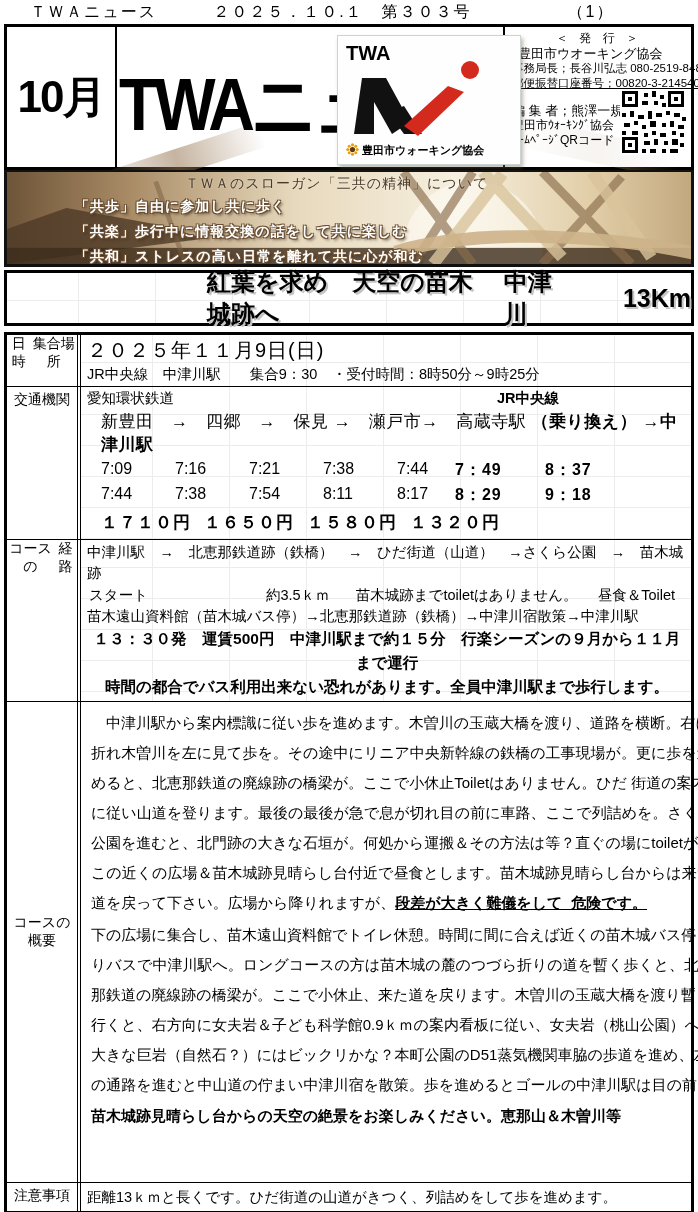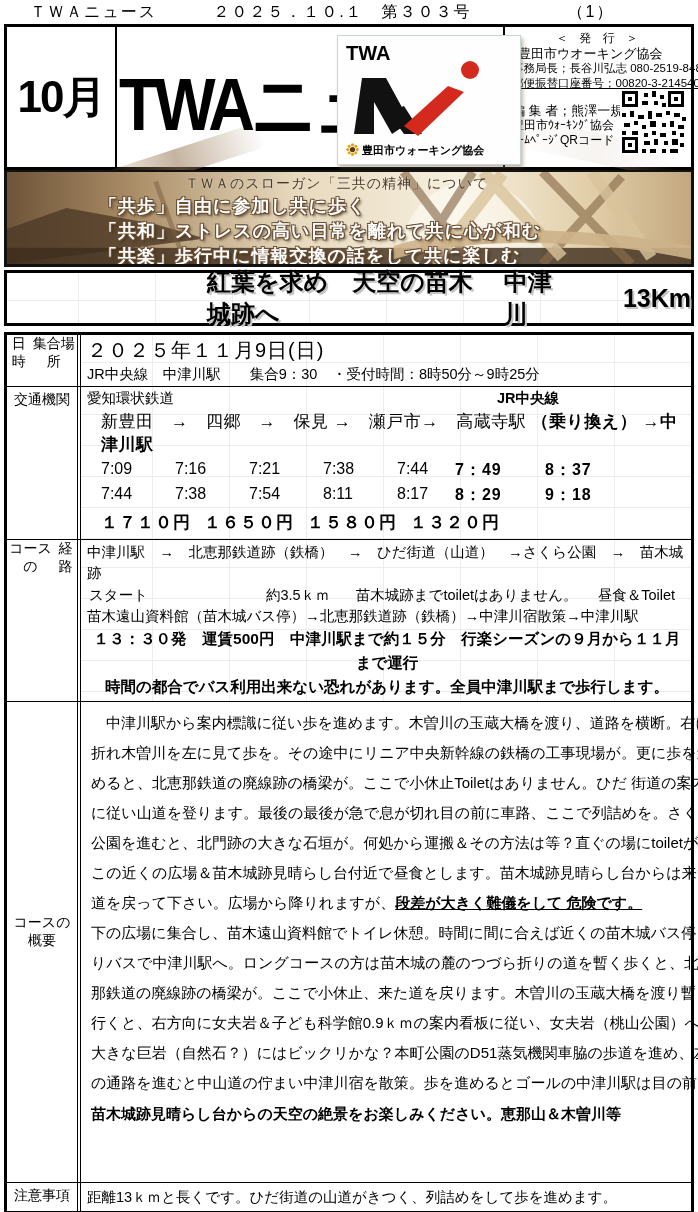--- a/index.html
+++ b/index.html
@@ -33,21 +33,21 @@
   .pub-editor { margin-top:12px; font-size:13px; }
   .pub-editor-org { font-size:12px; }
   .pub-qr-label { font-size:12px; }
   .qr-box { position:absolute; right:5px; bottom:12px; width:66px; height:66px; }
 
   
   .banner { margin:0 4px; height:97px; border:3px solid #111; border-top-width:2px; position:relative; overflow:hidden; }
   .banner svg.photo { position:absolute; inset:0; width:100%; height:100%; }
   .banner .txt { position:relative; z-index:2; }
   .slogan-head { margin:3px 0 1px 178px; font-size:14px; color:#4a3a28; letter-spacing:1px; text-shadow:0 0 2px rgba(255,255,255,.6); }
-  .slogan-line { margin-left:92px; font-size:18px; font-weight:bold; color:#fff; line-height:25px; letter-spacing:1px;
+  .slogan-line { margin-left:68px; font-size:14px; font-weight:bold; color:#fff; line-height:25px; letter-spacing:1px;
     text-shadow:1px 1px 0 #6b4f33,-1px -1px 0 #6b4f33,1px -1px 0 #6b4f33,-1px 1px 0 #6b4f33,2px 2px 3px rgba(60,40,20,.85); }
 
   .gridbg { background-image:linear-gradient(to right,#ececec 1px,transparent 1px),linear-gradient(to bottom,#ececec 1px,transparent 1px); background-size:77px 31px; background-position:-6px -4px; }
 
   
   .title-box { margin:3px 4px 0; height:56px; border:3px solid #000; display:flex; align-items:center; font-size:24px; font-weight:800; text-shadow:2px 2px 0 #c4c4c4; }
   .title-box .tt1 { margin-left:200px; }
   .title-box .tt2 { margin-left:28px; }
   .title-box .tt3 { margin-left:62px; font-size:25px; }
 
@@ -80,21 +80,21 @@
   .rt-l3 { display:flex; font-size:14.5px; line-height:22px; }
   .rt-l3 .a { margin-left:2px; }
   .rt-l3 .b { margin-left:118px; }
   .rt-l3 .c { margin-left:26px; }
   .rt-l3 .d { margin-left:auto; margin-right:12px; }
   .rt-bold { font-size:15.5px; font-weight:bold; text-align:center; line-height:24px; }
 
   
   .ov-cnt { padding:6px 8px 4px 10px; min-height:480px; }
   .ov-line { font-size:15px; line-height:30px; white-space:nowrap; }
-  .ov-bold-u { font-weight:bold; text-decoration:underline; }
+  .ov-bold-u { font-weight:bold; text-decoration:underline;font-family:Liberation Mono, monospace; }
   .ov-close { font-size:15px; font-weight:bold; line-height:32px; }
   .ov-lbl { padding-top:212px; }
 
   
   .b-cnt { font-size:14.5px; line-height:24px; display:flex; align-items:center; }
   .row-h { min-height:27px; }
 </style>
 </head>
 <body>
 
@@ -228,22 +228,22 @@
         <path d="M430,97 L500,2"></path>
           <path d="M560,90 L480,0"></path>
           <path d="M650,90 L590,0"></path>
       </g>
       <path d="M390,78 C470,52 600,60 690,78 L690,92 C600,72 470,66 390,92 Z" fill="#cdb38a" opacity=".9"></path>
       <path d="M150,10 L180,97" stroke="#7a5f42" stroke-width="5" opacity=".5"></path>
     </svg>
     <div class="txt">
       <div class="slogan-head">ＴＷＡのスローガン「三共の精神」について</div>
       <div class="slogan-line">「共歩」自由に参加し共に歩く</div>
+      <div class="slogan-line">「共楽」歩行中に情報交換の話をして共に楽しむ</div>
       <div class="slogan-line">「共和」ストレスの高い日常を離れて共に心が和む</div>
-      <div class="slogan-line">「共楽」歩行中に情報交換の話をして共に楽しむ</div>
     </div>
   </div>
 
   <div class="title-box gridbg">
     <span class="tt1">紅葉を求め　天空の苗木城跡へ</span>
     <span class="tt2">中津川</span>
     <span class="tt3">13Km</span>
   </div>
 
   <div class="main-table">

